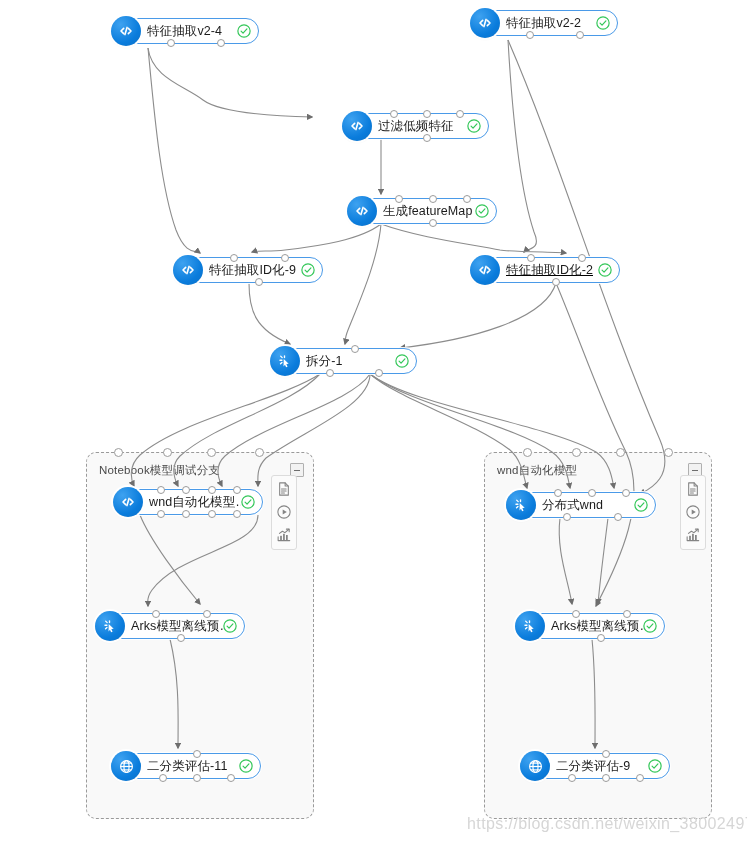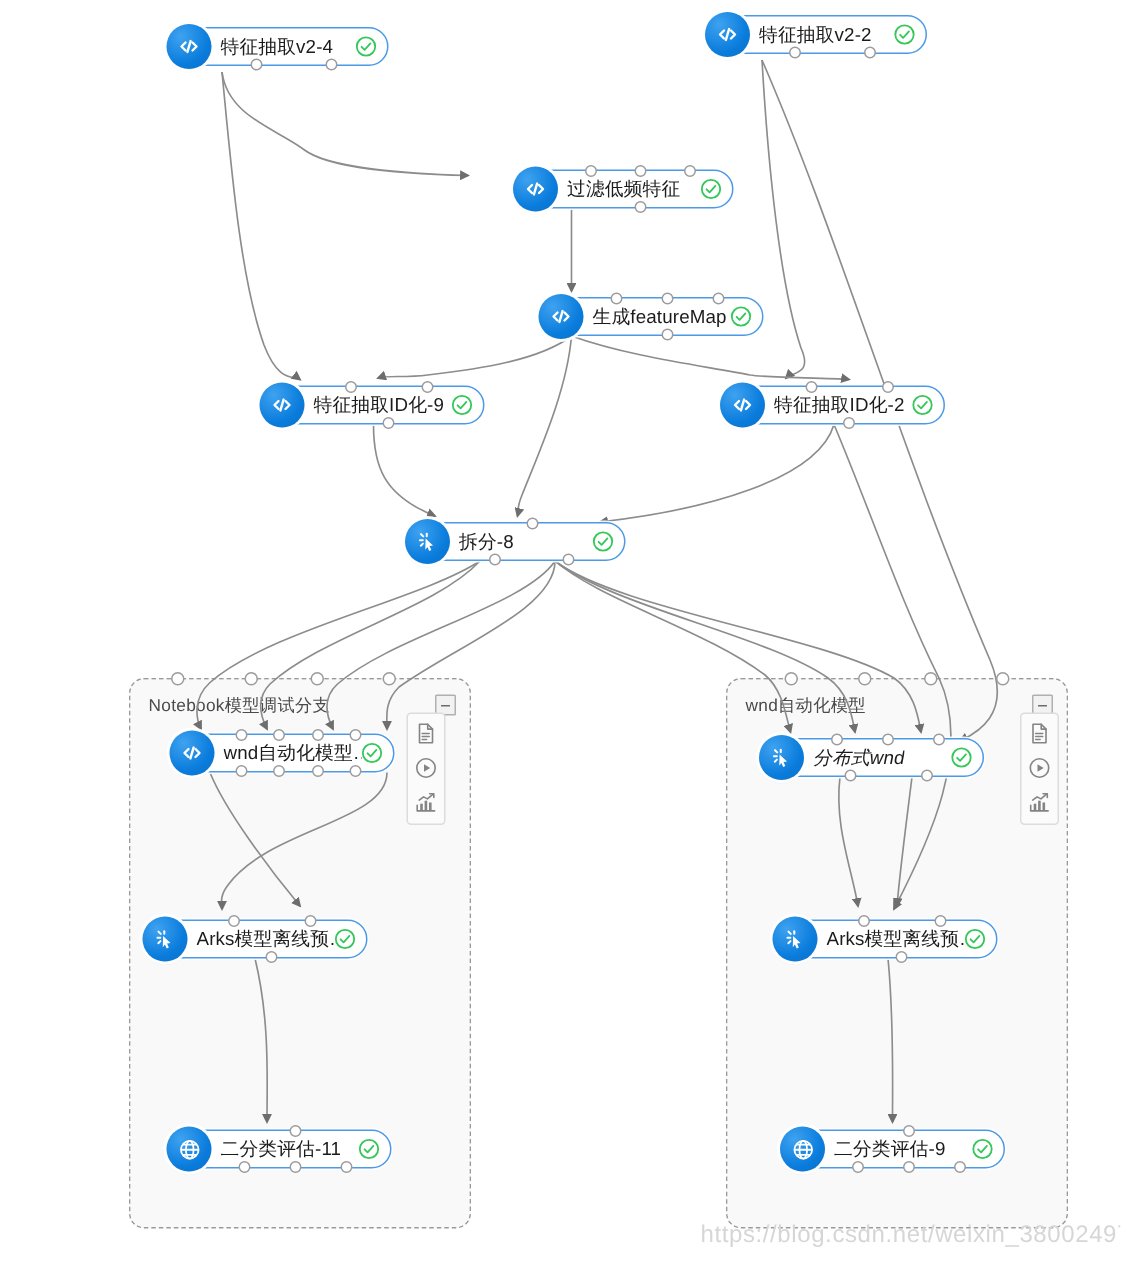--- a/index.html
+++ b/index.html
@@ -252,21 +252,21 @@
         <div class="node-label" style="max-width: 89px;">过滤低频特征</div>
         <div class="node-status"><svg width="16" height="16" viewBox="0 0 24 24" fill="none" stroke="#34c759" stroke-width="1.8" stroke-linecap="round" stroke-linejoin="round">
             <circle cx="12" cy="12" r="9.2"></circle>
             <polyline points="7.6,12.3 10.6,15.3 16.4,8.9"></polyline>
           </svg></div>
         <div class="port top" style="left: 44.5px;"></div>
         <div class="port top" style="left: 77.5px;"></div>
         <div class="port top" style="left: 110.5px;"></div>
         <div class="port bot" style="left: 77.5px;"></div>
       </div>
-      <div class="node" style="left: 349px; top: 198px; width: 148px; margin-left: 12px;">
+      <div class="node" style="left: 349px; top: 198px; width: 148px;">
         <div class="node-icon">
           <svg width="16" height="16" viewBox="0 0 24 24" fill="none" stroke="#ffffff" stroke-width="2.4" stroke-linecap="round" stroke-linejoin="round">
             <polyline points="8.5,8 4.5,12 8.5,16"></polyline>
             <polyline points="15.5,8 19.5,12 15.5,16"></polyline>
             <line x1="13.6" y1="6.6" x2="10.4" y2="17.4"></line>
           </svg>
         </div>
         <div class="node-label" style="max-width: 92px;">生成featureMap</div>
         <div class="node-status"><svg width="16" height="16" viewBox="0 0 24 24" fill="none" stroke="#34c759" stroke-width="1.8" stroke-linecap="round" stroke-linejoin="round">
             <circle cx="12" cy="12" r="9.2"></circle>
@@ -287,21 +287,21 @@
         </div>
         <div class="node-label" style="max-width: 92px;">特征抽取ID化-9</div>
         <div class="node-status"><svg width="16" height="16" viewBox="0 0 24 24" fill="none" stroke="#34c759" stroke-width="1.8" stroke-linecap="round" stroke-linejoin="round">
             <circle cx="12" cy="12" r="9.2"></circle>
             <polyline points="7.6,12.3 10.6,15.3 16.4,8.9"></polyline>
           </svg></div>
         <div class="port top" style="left: 53.5px;"></div>
         <div class="port top" style="left: 104.5px;"></div>
         <div class="port bot" style="left: 79px;"></div>
       </div>
-      <div class="node" style="left: 482px; top: 257px; width: 148px;">
+      <div class="node" style="left: 472px; top: 257px; width: 148px; text-decoration: underline;">
         <div class="node-icon">
           <svg width="16" height="16" viewBox="0 0 24 24" fill="none" stroke="#ffffff" stroke-width="2.4" stroke-linecap="round" stroke-linejoin="round">
             <polyline points="8.5,8 4.5,12 8.5,16"></polyline>
             <polyline points="15.5,8 19.5,12 15.5,16"></polyline>
             <line x1="13.6" y1="6.6" x2="10.4" y2="17.4"></line>
           </svg>
         </div>
         <div class="node-label" style="max-width: 92px;">特征抽取ID化-2</div>
         <div class="node-status"><svg width="16" height="16" viewBox="0 0 24 24" fill="none" stroke="#34c759" stroke-width="1.8" stroke-linecap="round" stroke-linejoin="round">
             <circle cx="12" cy="12" r="9.2"></circle>
@@ -314,21 +314,21 @@
       <div class="node" style="left: 272px; top: 348px; width: 145px;">
         <div class="node-icon">
           <svg width="17" height="17" viewBox="0 0 24 24" fill="none" stroke="#ffffff" stroke-width="1.9" stroke-linecap="round" stroke-linejoin="round">
             <path d="M9.5 8.5 L16.5 15 L13.2 15.6 L14.9 19.3 L12.9 20.2 L11.2 16.5 L9.2 19 Z" fill="#ffffff" stroke="none"></path>
             <line x1="5.2" y1="4.4" x2="7.3" y2="6.5"></line>
             <line x1="4.2" y1="10.2" x2="6.9" y2="10.2"></line>
             <line x1="10.6" y1="4.0" x2="10.6" y2="6.4"></line>
             <line x1="5.0" y1="15.2" x2="7.0" y2="13.3"></line>
           </svg>
         </div>
-        <div class="node-label" style="max-width: 89px;">拆分-8</div>
+        <div class="node-label" style="max-width: 89px;">拆分-1</div>
         <div class="node-status"><svg width="16" height="16" viewBox="0 0 24 24" fill="none" stroke="#34c759" stroke-width="1.8" stroke-linecap="round" stroke-linejoin="round">
             <circle cx="12" cy="12" r="9.2"></circle>
             <polyline points="7.6,12.3 10.6,15.3 16.4,8.9"></polyline>
           </svg></div>
         <div class="port top" style="left: 77.5px;"></div>
         <div class="port bot" style="left: 52.75px;"></div>
         <div class="port bot" style="left: 102.25px;"></div>
       </div>
       <div class="node" style="left: 115px; top: 489px; width: 148px;">
         <div class="node-icon">
@@ -394,21 +394,21 @@
       <div class="node" style="left: 508px; top: 492px; width: 148px;">
         <div class="node-icon">
           <svg width="17" height="17" viewBox="0 0 24 24" fill="none" stroke="#ffffff" stroke-width="1.9" stroke-linecap="round" stroke-linejoin="round">
             <path d="M9.5 8.5 L16.5 15 L13.2 15.6 L14.9 19.3 L12.9 20.2 L11.2 16.5 L9.2 19 Z" fill="#ffffff" stroke="none"></path>
             <line x1="5.2" y1="4.4" x2="7.3" y2="6.5"></line>
             <line x1="4.2" y1="10.2" x2="6.9" y2="10.2"></line>
             <line x1="10.6" y1="4.0" x2="10.6" y2="6.4"></line>
             <line x1="5.0" y1="15.2" x2="7.0" y2="13.3"></line>
           </svg>
         </div>
-        <div class="node-label" style="max-width: 92px; font-style: italic;">分布式wnd</div>
+        <div class="node-label" style="max-width: 92px;">分布式wnd</div>
         <div class="node-status"><svg width="16" height="16" viewBox="0 0 24 24" fill="none" stroke="#34c759" stroke-width="1.8" stroke-linecap="round" stroke-linejoin="round">
             <circle cx="12" cy="12" r="9.2"></circle>
             <polyline points="7.6,12.3 10.6,15.3 16.4,8.9"></polyline>
           </svg></div>
         <div class="port top" style="left: 45px;"></div>
         <div class="port top" style="left: 79px;"></div>
         <div class="port top" style="left: 113px;"></div>
         <div class="port bot" style="left: 53.5px;"></div>
         <div class="port bot" style="left: 104.5px;"></div>
       </div>

